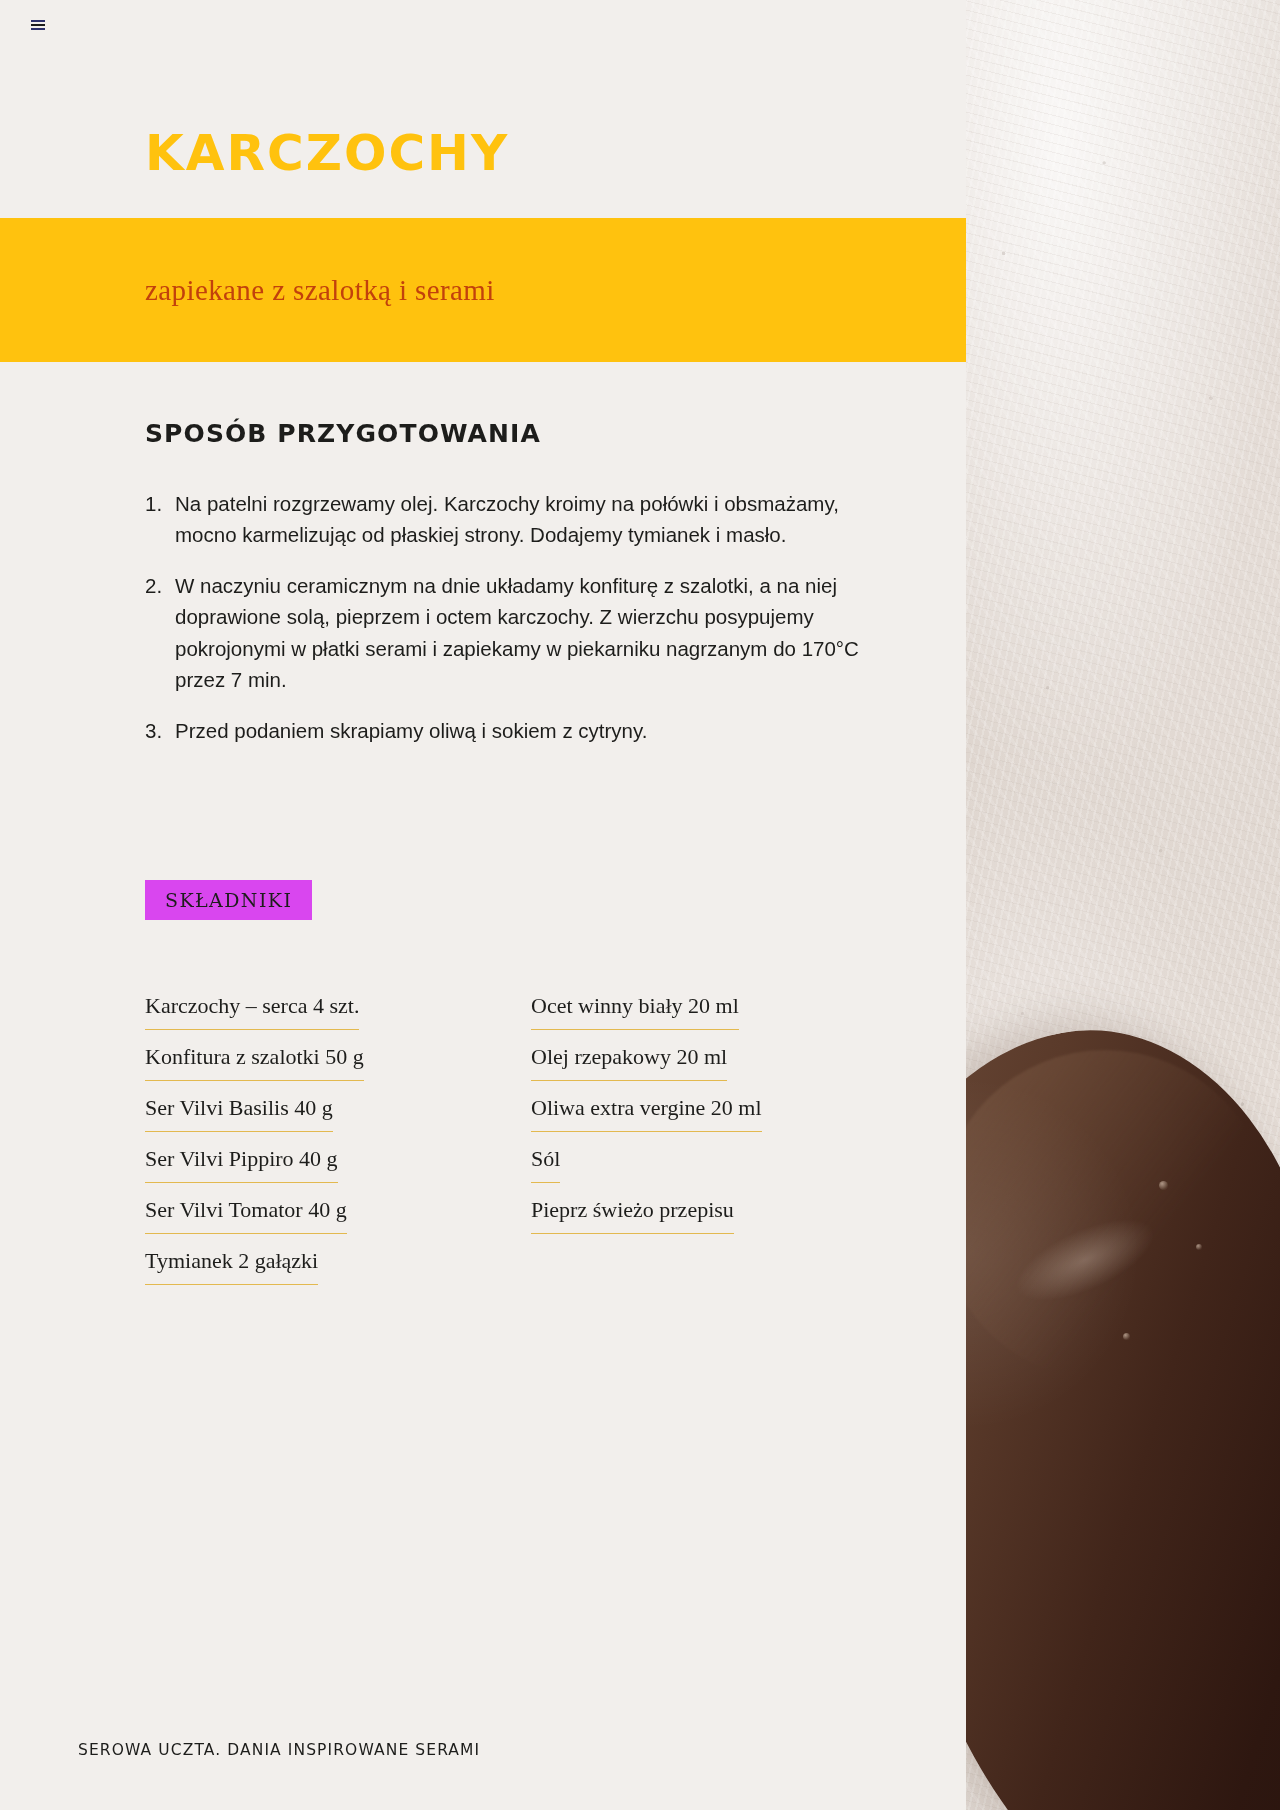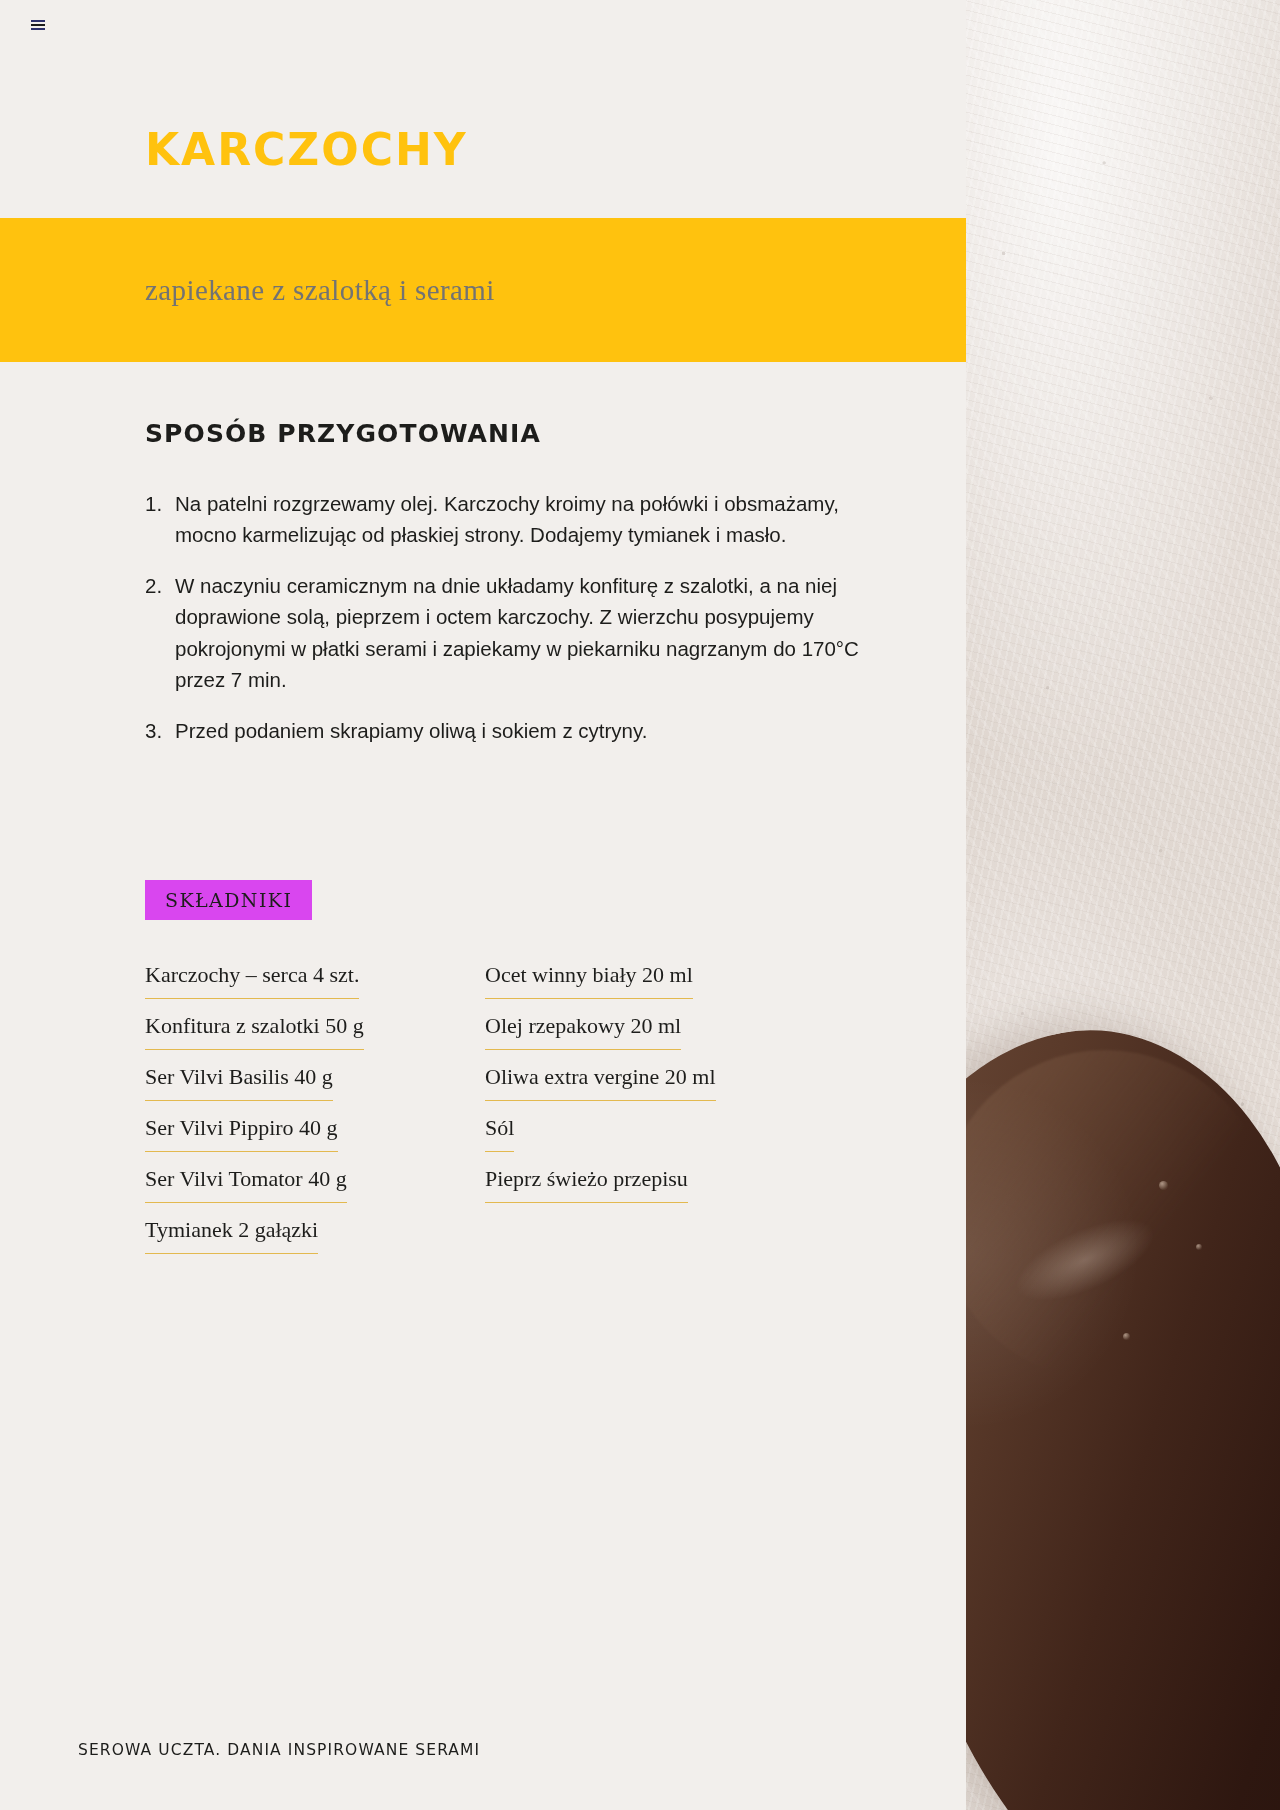--- a/index.html
+++ b/index.html
@@ -119,41 +119,41 @@
     display: block;
     height: 2px;
     background: #2b2f6b;
   }
   .corner-mark i:nth-child(2) { background: #1b1b1b; }
 
   .title {
     position: absolute;
     left: 145px;
     top: 128px;
-    font-size: 44px;
+    font-size: 50px;
     line-height: 1;
     font-weight: bold;
     letter-spacing: 2px;
     color: #ffc20e;
     font-family: "DejaVu Sans", sans-serif;
   }
   .yellow-band {
     position: absolute;
     left: 0;
     top: 218px;
     width: 966px;
     height: 144px;
     background: #ffc20e;
   }
   .subtitle {
     position: absolute;
     left: 145px;
     top: 274px;
     font-size: 29px;
-    color: #737373;
+    color: #c2410c;
     font-family: "Liberation Serif", serif;
     letter-spacing: 0.4px;
   }
   .section-head {
     position: absolute;
     left: 145px;
     top: 419px;
     font-size: 25px;
     letter-spacing: 1.1px;
     font-weight: bold;
@@ -187,23 +187,24 @@
     color: #1d1d1b;
     font-size: 19px;
     letter-spacing: 1.4px;
     padding: 9px 20px 9px 20px;
     font-family: "DejaVu Serif", serif;
     font-weight: normal;
   }
   .ing-columns {
     position: absolute;
     left: 145px;
-    top: 950px;
+    top: 981px;
     width: 740px;
     display: flex;
+    gap: 46px;
   }
   .ing-col { width: 340px; }
   .ing-item {
     font-family: "Liberation Serif", serif;
     font-size: 22px;
     color: #1d1d1b;
     padding: 12px 0 10px 0;
     display: inline-block;
     border-bottom: 1px solid #e3b94f;
     margin-bottom: 2px;

